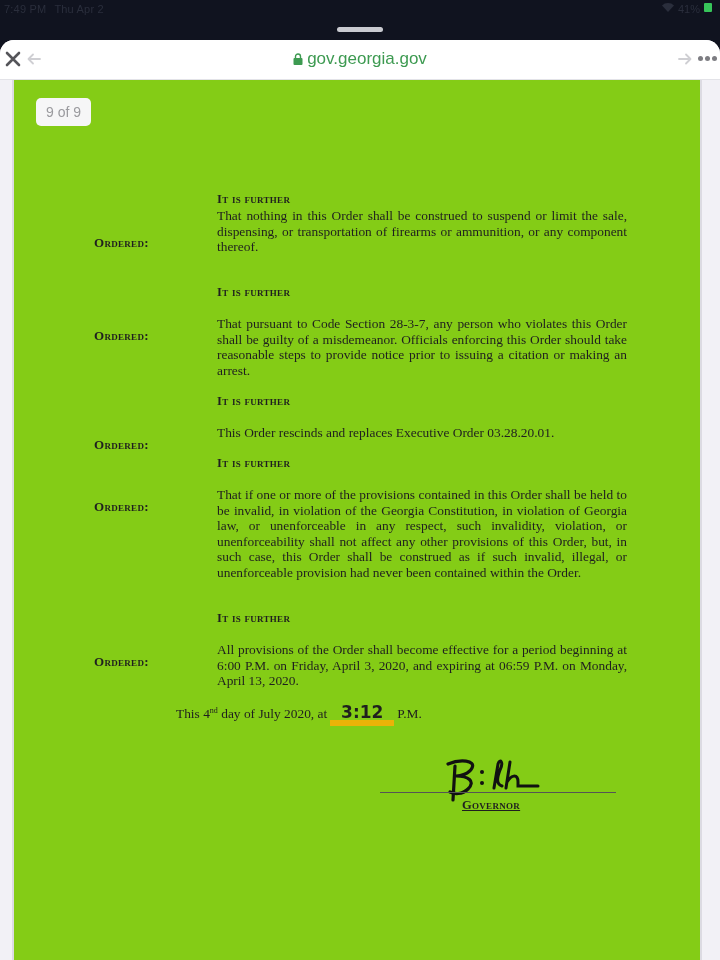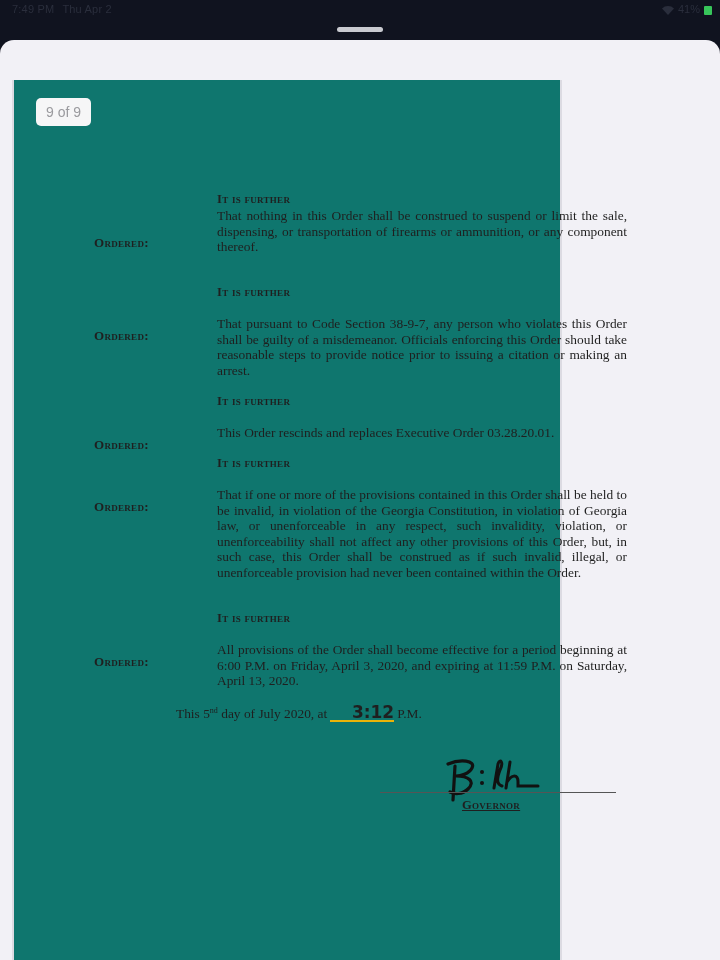--- a/index.html
+++ b/index.html
@@ -1,52 +1,52 @@
 <!DOCTYPE html>
 <html><head>
   <meta charset="utf-8">
   <style>
     * { box-sizing: border-box; margin: 0; padding: 0; }
     html, body { width: 720px; height: 960px; overflow: hidden; background: #10131f; }
     body { position: relative; font-family: "Liberation Sans", sans-serif; }
 
     
     .status-bar { position: absolute; left: 0; top: 0; width: 720px; height: 20px; color: #2a2e3c; font-size: 11px; }
-    .status-left { position: absolute; left: 12px; top: 3px; letter-spacing: 0.2px; }
+    .status-left { position: absolute; left: 4px; top: 3px; letter-spacing: 0.2px; }
     .status-left span + span { margin-left: 8px; }
-    .status-right { position: absolute; right: 8px; top: 3px; display: flex; align-items: flex-end; gap: 4px; }
+    .status-right { position: absolute; right: 8px; top: 3px; display: flex; align-items: flex-start; gap: 4px; }
     .wifi-icon { width: 12px; height: 9px; }
     .battery-icon { width: 8px; height: 9px; background: #37c55a; border-radius: 1px; }
 
     
     .grabber { position: absolute; left: 337px; top: 27px; width: 46px; height: 5px; border-radius: 3px; background: #c9cad0; }
 
     
     .sheet { position: absolute; left: 0; top: 40px; width: 720px; height: 920px; background: #f2f1f6; border-radius: 14px 14px 0 0; overflow: hidden; }
     .toolbar { position: absolute; left: 0; top: 0; width: 720px; height: 40px; background: #ffffff; border-bottom: 1px solid #e3e3e8; }
     .close-btn { position: absolute; left: 2px; top: 8px; width: 22px; height: 22px; }
     .back-btn { position: absolute; left: 26px; top: 11px; width: 16px; height: 16px; }
     .fwd-btn { position: absolute; left: 677px; top: 11px; width: 16px; height: 16px; }
     .more-btn { position: absolute; left: 698px; top: 16px; width: 22px; height: 6px; display: flex; gap: 2px; }
     .more-btn i { display: block; width: 5px; height: 5px; border-radius: 50%; background: #7d7d82; }
     .url { position: absolute; left: 0; right: 0; top: 9px; text-align: center; color: #3d9a51; font-size: 17px; }
     .lock-icon { display: inline-block; width: 10px; height: 12px; vertical-align: -1px; margin-right: 4px; }
 
     
-    .page-frame { position: absolute; left: 12px; top: 40px; width: 550px; height: 880px; background: #0f766e; border-left: 2px solid #dcdbe2; border-right: 2px solid #dcdbe2; padding-left: 36px; }
+    .page-frame { position: absolute; left: 12px; top: 40px; width: 690px; height: 880px; background: #84cc16; border-left: 2px solid #dcdbe2; border-right: 2px solid #dcdbe2; padding-left: 36px; }
     .page-counter { position: absolute; left: 22px; top: 18px; padding: 6px 10px; background: #f6f6f7; border-radius: 5px; color: #9a9a9e; font-size: 14px; }
 
     .doc { position: absolute; left: 0; top: 0; width: 690px; font-family: "Liberation Serif", serif; color: #1f1f1f; font-size: 13.4px; line-height: 15.6px; }
     .further { position: absolute; left: 203px; font-variant: small-caps; font-weight: bold; font-size: 12.5px; letter-spacing: 0.3px; }
     .ordered { position: absolute; left: 80px; font-variant: small-caps; font-weight: bold; font-size: 13px; letter-spacing: 0.3px; margin-top: 12px; }
     .para { position: absolute; left: 203px; width: 410px; text-align: justify; }
 
     .dated { position: absolute; left: 162px; top: 623px; font-size: 13.4px; }
     .dated sup { font-size: 8px; vertical-align: 5px; text-align: right; }
-    .blank { display: inline-block; width: 64px; border-bottom: 2px solid #eab308; text-align: right; font-family: "DejaVu Sans", sans-serif; font-weight: bold; font-size: 17px; line-height: 15px; margin: 0 3px; }
+    .blank { display: inline-block; width: 64px; border-bottom: 6px solid #eab308; text-align: center; font-family: "DejaVu Sans", sans-serif; font-weight: bold; font-size: 17px; line-height: 15px; margin: 0 3px; }
 
     .sig-line { position: absolute; left: 366px; top: 712px; width: 236px; height: 1px; background: #555; }
     .signature { position: absolute; left: 428px; top: 676px; width: 100px; height: 48px; }
     .governor { position: absolute; left: 448px; top: 718px; font-variant: small-caps; font-weight: bold; font-size: 12.5px; letter-spacing: 0.3px; text-decoration: underline; }
   </style>
 </head>
 <body>
 
 <div class="status-bar">
   <div class="status-left">
@@ -57,47 +57,69 @@
         <path d="M6 9 L0 2.5 A8.5 8.5 0 0 1 12 2.5 Z" fill="#2a2e3c"></path>
       </svg>
     <span>41%</span>
     <span class="battery-icon"></span>
   </div>
 </div>
 
 <div class="grabber"></div>
 
 <div class="sheet">
+  <div class="toolbar">
+    <svg class="close-btn" viewBox="0 0 22 22">
+      <path d="M5 5 L17 17 M17 5 L5 17" stroke="#55555a" stroke-width="2.6" stroke-linecap="round"></path>
+    </svg>
+    <svg class="back-btn" viewBox="0 0 16 16">
+      <path d="M14 8 H3 M7 3.5 L2.5 8 L7 12.5" stroke="#cfcfd3" stroke-width="1.8" fill="none" stroke-linecap="round" stroke-linejoin="round"></path>
+    </svg>
+    <div class="url">
+      <svg class="lock-icon" viewBox="0 0 10 12">
+        <path d="M2.5 5 V3.5 A2.5 2.5 0 0 1 7.5 3.5 V5" stroke="#3d9a51" stroke-width="1.4" fill="none"></path>
+        <rect x="0.5" y="5" width="9" height="7" rx="1" fill="#3d9a51"></rect>
+      </svg><span>gov.georgia.gov</span>
+    </div>
+    <svg class="fwd-btn" viewBox="0 0 16 16">
+      <path d="M2 8 H13 M9 3.5 L13.5 8 L9 12.5" stroke="#cfcfd3" stroke-width="1.8" fill="none" stroke-linecap="round" stroke-linejoin="round"></path>
+    </svg>
+    <div class="more-btn">
+        <i></i>
+        <i></i>
+        <i></i>
+      </div>
+  </div>
 
   <div class="page-frame">
     <div class="page-counter">9 of 9</div>
 
     <div class="doc">
 
       <div class="further" style="top:112px">It is further</div>
       <div class="ordered" style="top:143px">Ordered:</div>
       <div class="para" style="top:128px">That nothing in this Order shall be construed to suspend or limit the sale, dispensing, or transportation of firearms or ammunition, or any component thereof.</div>
 
       <div class="further" style="top:205px">It is further</div>
       <div class="ordered" style="top:236px">Ordered:</div>
-      <div class="para" style="top:236px">That pursuant to Code Section 38-9-7, any person who violates this Order shall be guilty of a misdemeanor.  Officials enforcing this Order should take reasonable steps to provide notice prior to issuing a citation or making an arrest.</div>
+      <div class="para" style="top:236px">That pursuant to Code Section 28-3-7, any person who violates this Order shall be guilty of a misdemeanor.  Officials enforcing this Order should take reasonable steps to provide notice prior to issuing a citation or making an arrest.</div>
 
       <div class="further" style="top:314px">It is further</div>
       <div class="ordered" style="top:345px">Ordered:</div>
       <div class="para" style="top:345px">This Order rescinds and replaces Executive Order 03.28.20.01.</div>
 
       <div class="further" style="top:376px">It is further</div>
       <div class="ordered" style="top:407px">Ordered:</div>
       <div class="para" style="top:407px">That if one or more of the provisions contained in this Order shall be held to be invalid, in violation of the Georgia Constitution, in violation of Georgia law, or unenforceable in any respect, such invalidity, violation, or unenforceability shall not affect any other provisions of this Order, but, in such case, this Order shall be construed as if such invalid, illegal, or unenforceable provision had never been contained within the Order.</div>
 
       <div class="further" style="top:531px">It is further</div>
       <div class="ordered" style="top:562px">Ordered:</div>
-      <div class="para" style="top:562px">All provisions of the Order shall become effective for a period beginning at 6:00 P.M. on Friday, April 3, 2020, and expiring at 11:59 P.M. on Saturday, April 13, 2020.</div>
+      <div class="para" style="top:562px">All provisions of the Order shall become effective for a period beginning at 6:00 P.M. on Friday, April 3, 2020, and expiring at 06:59 P.M. on Monday, April 13, 2020.</div>
 
-      <div class="dated"><span>This 5</span><sup>nd</sup><span> day of July 2020, at</span><span class="blank">3:12</span><span>P.M.</span></div>
+      <div class="dated"><span>This 4</span><sup>nd</sup><span> day of July 2020, at</span><span class="blank">3:12</span><span>P.M.</span></div>
 
       <svg class="signature" viewBox="0 0 100 48">
         <path d="M6 8 C18 3 34 4 30 12 C27 18 18 20 14 20 C26 20 34 25 26 33 C20 39 12 38 8 36" stroke="#111" stroke-width="3.2" fill="none" stroke-linecap="round"></path>
         <path d="M13 10 L11 44" stroke="#111" stroke-width="3.2" fill="none" stroke-linecap="round"></path>
         <circle cx="40" cy="16" r="2" fill="#111"></circle>
         <circle cx="40" cy="27" r="2" fill="#111"></circle>
         <path d="M52 32 L56 8 C58 2 62 6 58 14 C55 22 54 28 60 30" stroke="#111" stroke-width="3" fill="none" stroke-linecap="round"></path>
         <path d="M68 6 L64 32 M65 26 C70 18 76 18 76 26 L76 30 C80 30 88 30 96 30" stroke="#111" stroke-width="3" fill="none" stroke-linecap="round"></path>
       </svg>
       <div class="sig-line"></div>

